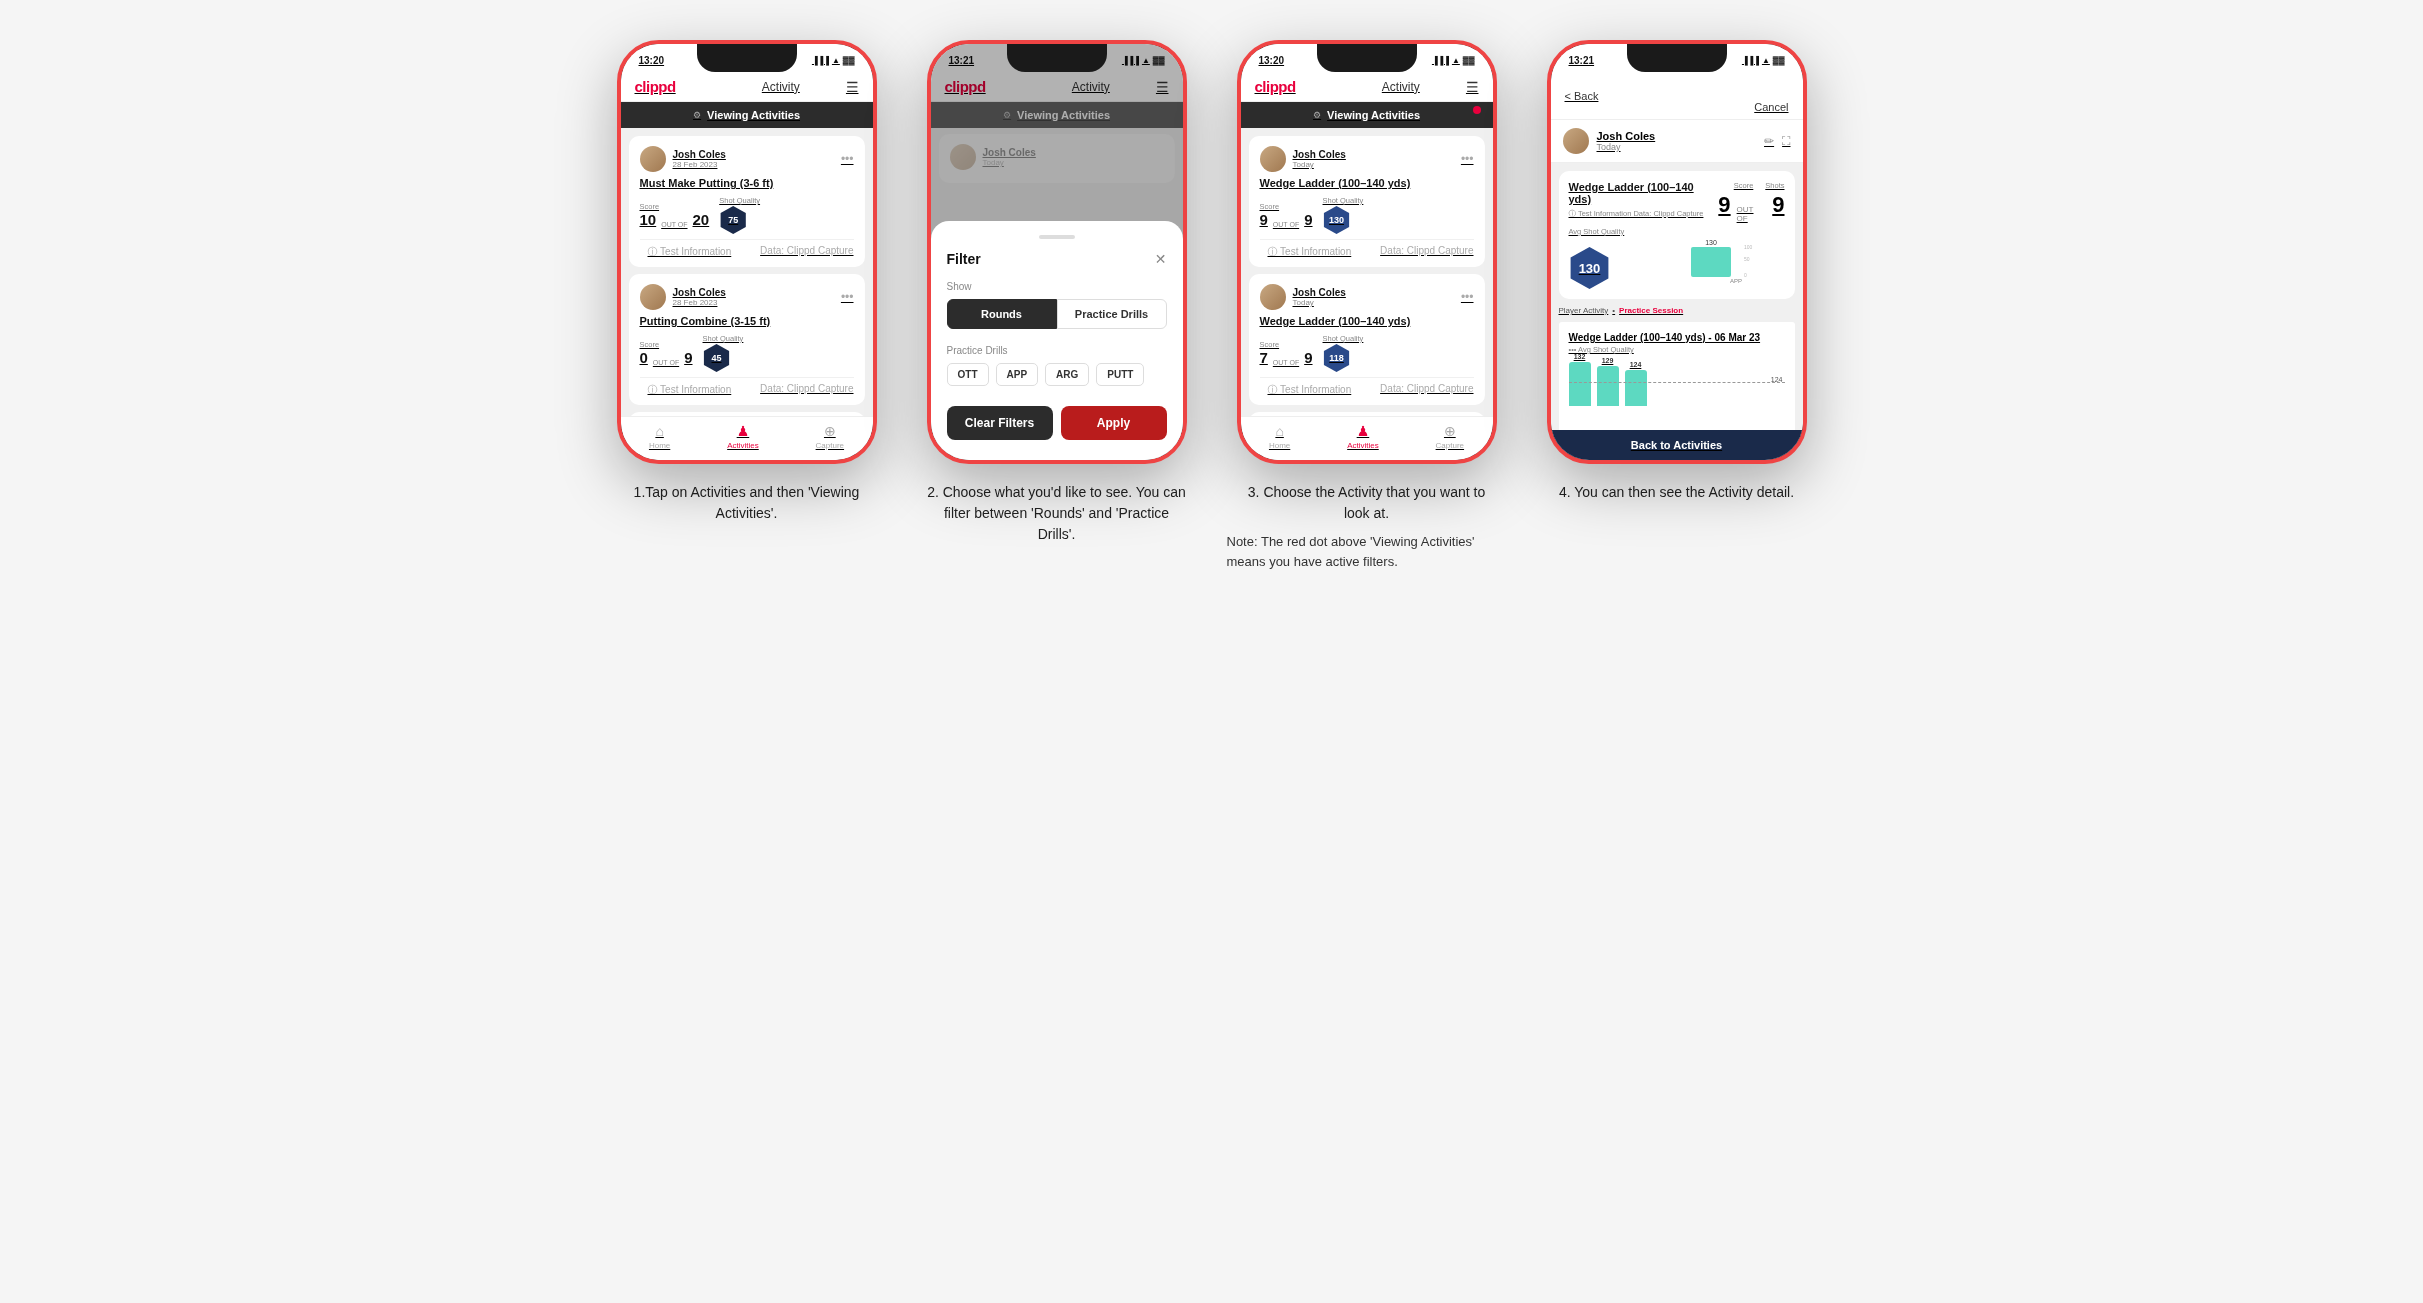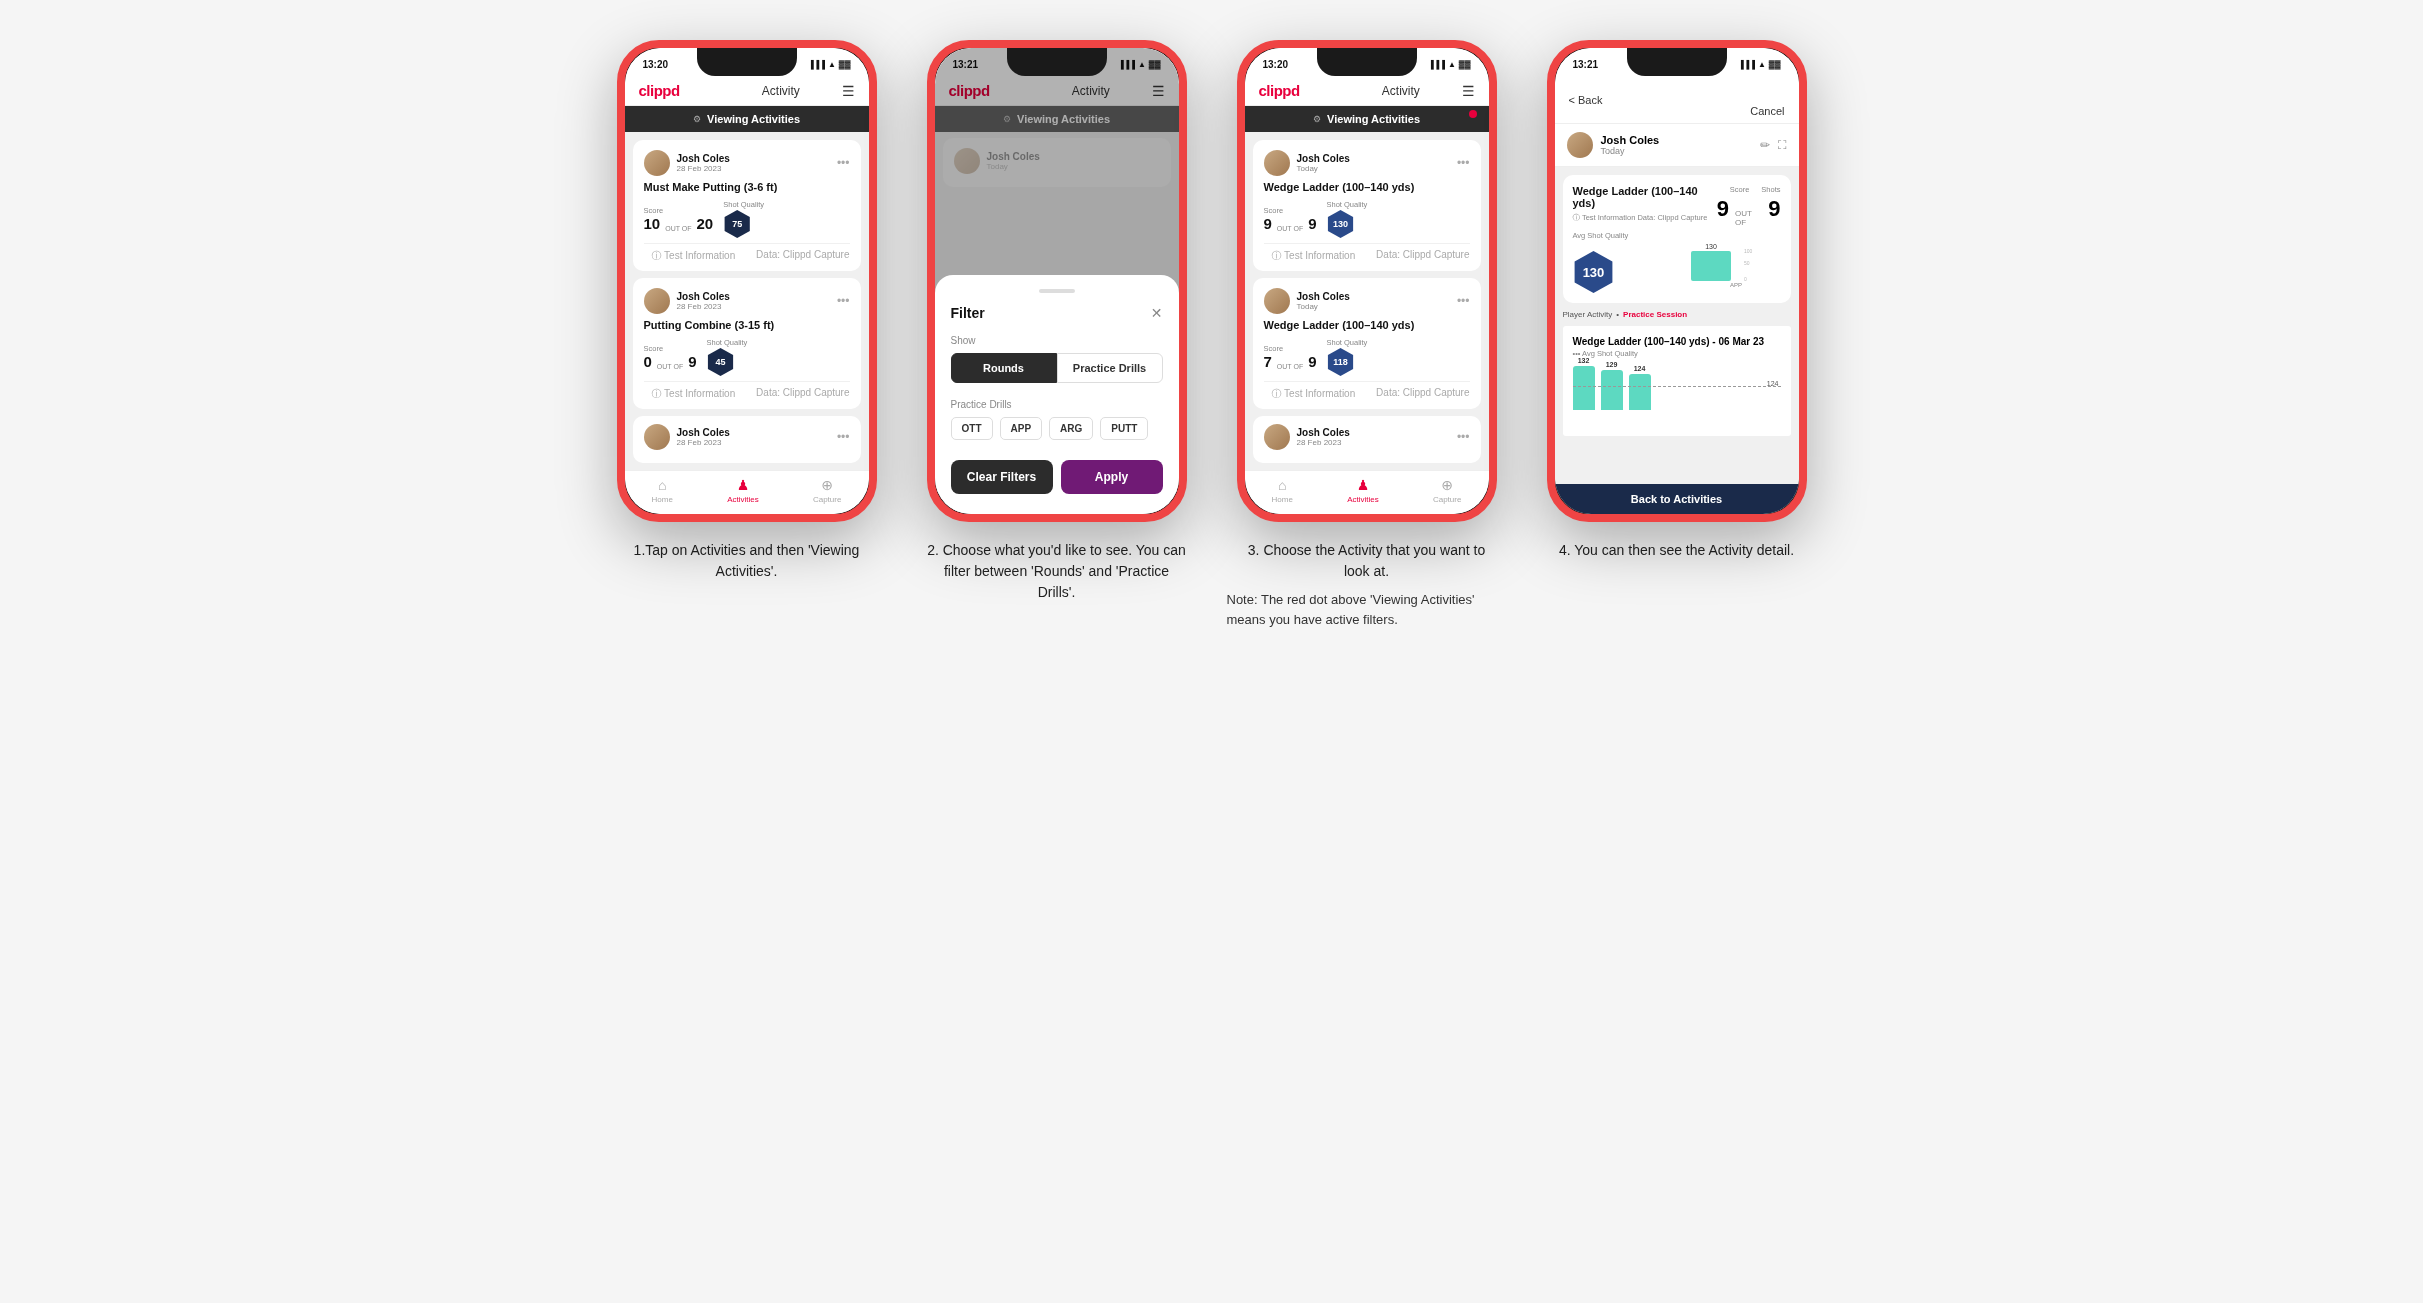--- a/index.html
+++ b/index.html
@@ -20,27 +20,28 @@
       flex-wrap: nowrap;
     }
     .phone-col {
       display: flex;
       flex-direction: column;
       align-items: center;
       width: 280px;
     }
     .phone-frame {
       width: 260px;
-      height: 482px;
+      height: 424px;
       background: #1a1a1a;
       border-radius: 42px;
-      border: 8px solid #ef4444;
+      border: 4px solid #ef4444;
       position: relative;
       overflow: hidden;
       box-shadow: 0 20px 60px rgba(0,0,0,0.3);
+      text-decoration: underline;
     }
     .phone-notch {
       position: absolute;
       top: 0;
       left: 50%;
       transform: translateX(-50%);
       width: 100px;
       height: 28px;
       background: #1a1a1a;
       border-radius: 0 0 18px 18px;
@@ -295,21 +296,21 @@
       color: #fff;
       border: none;
       border-radius: 8px;
       font-size: 12px;
       font-weight: 600;
       cursor: pointer;
     }
     .btn-apply {
       flex: 1;
       padding: 10px;
-      background: #701a75;
+      background: #b91c1c;
       color: #fff;
       border: none;
       border-radius: 8px;
       font-size: 12px;
       font-weight: 600;
       cursor: pointer;
     }
 
     
     .detail-header {

